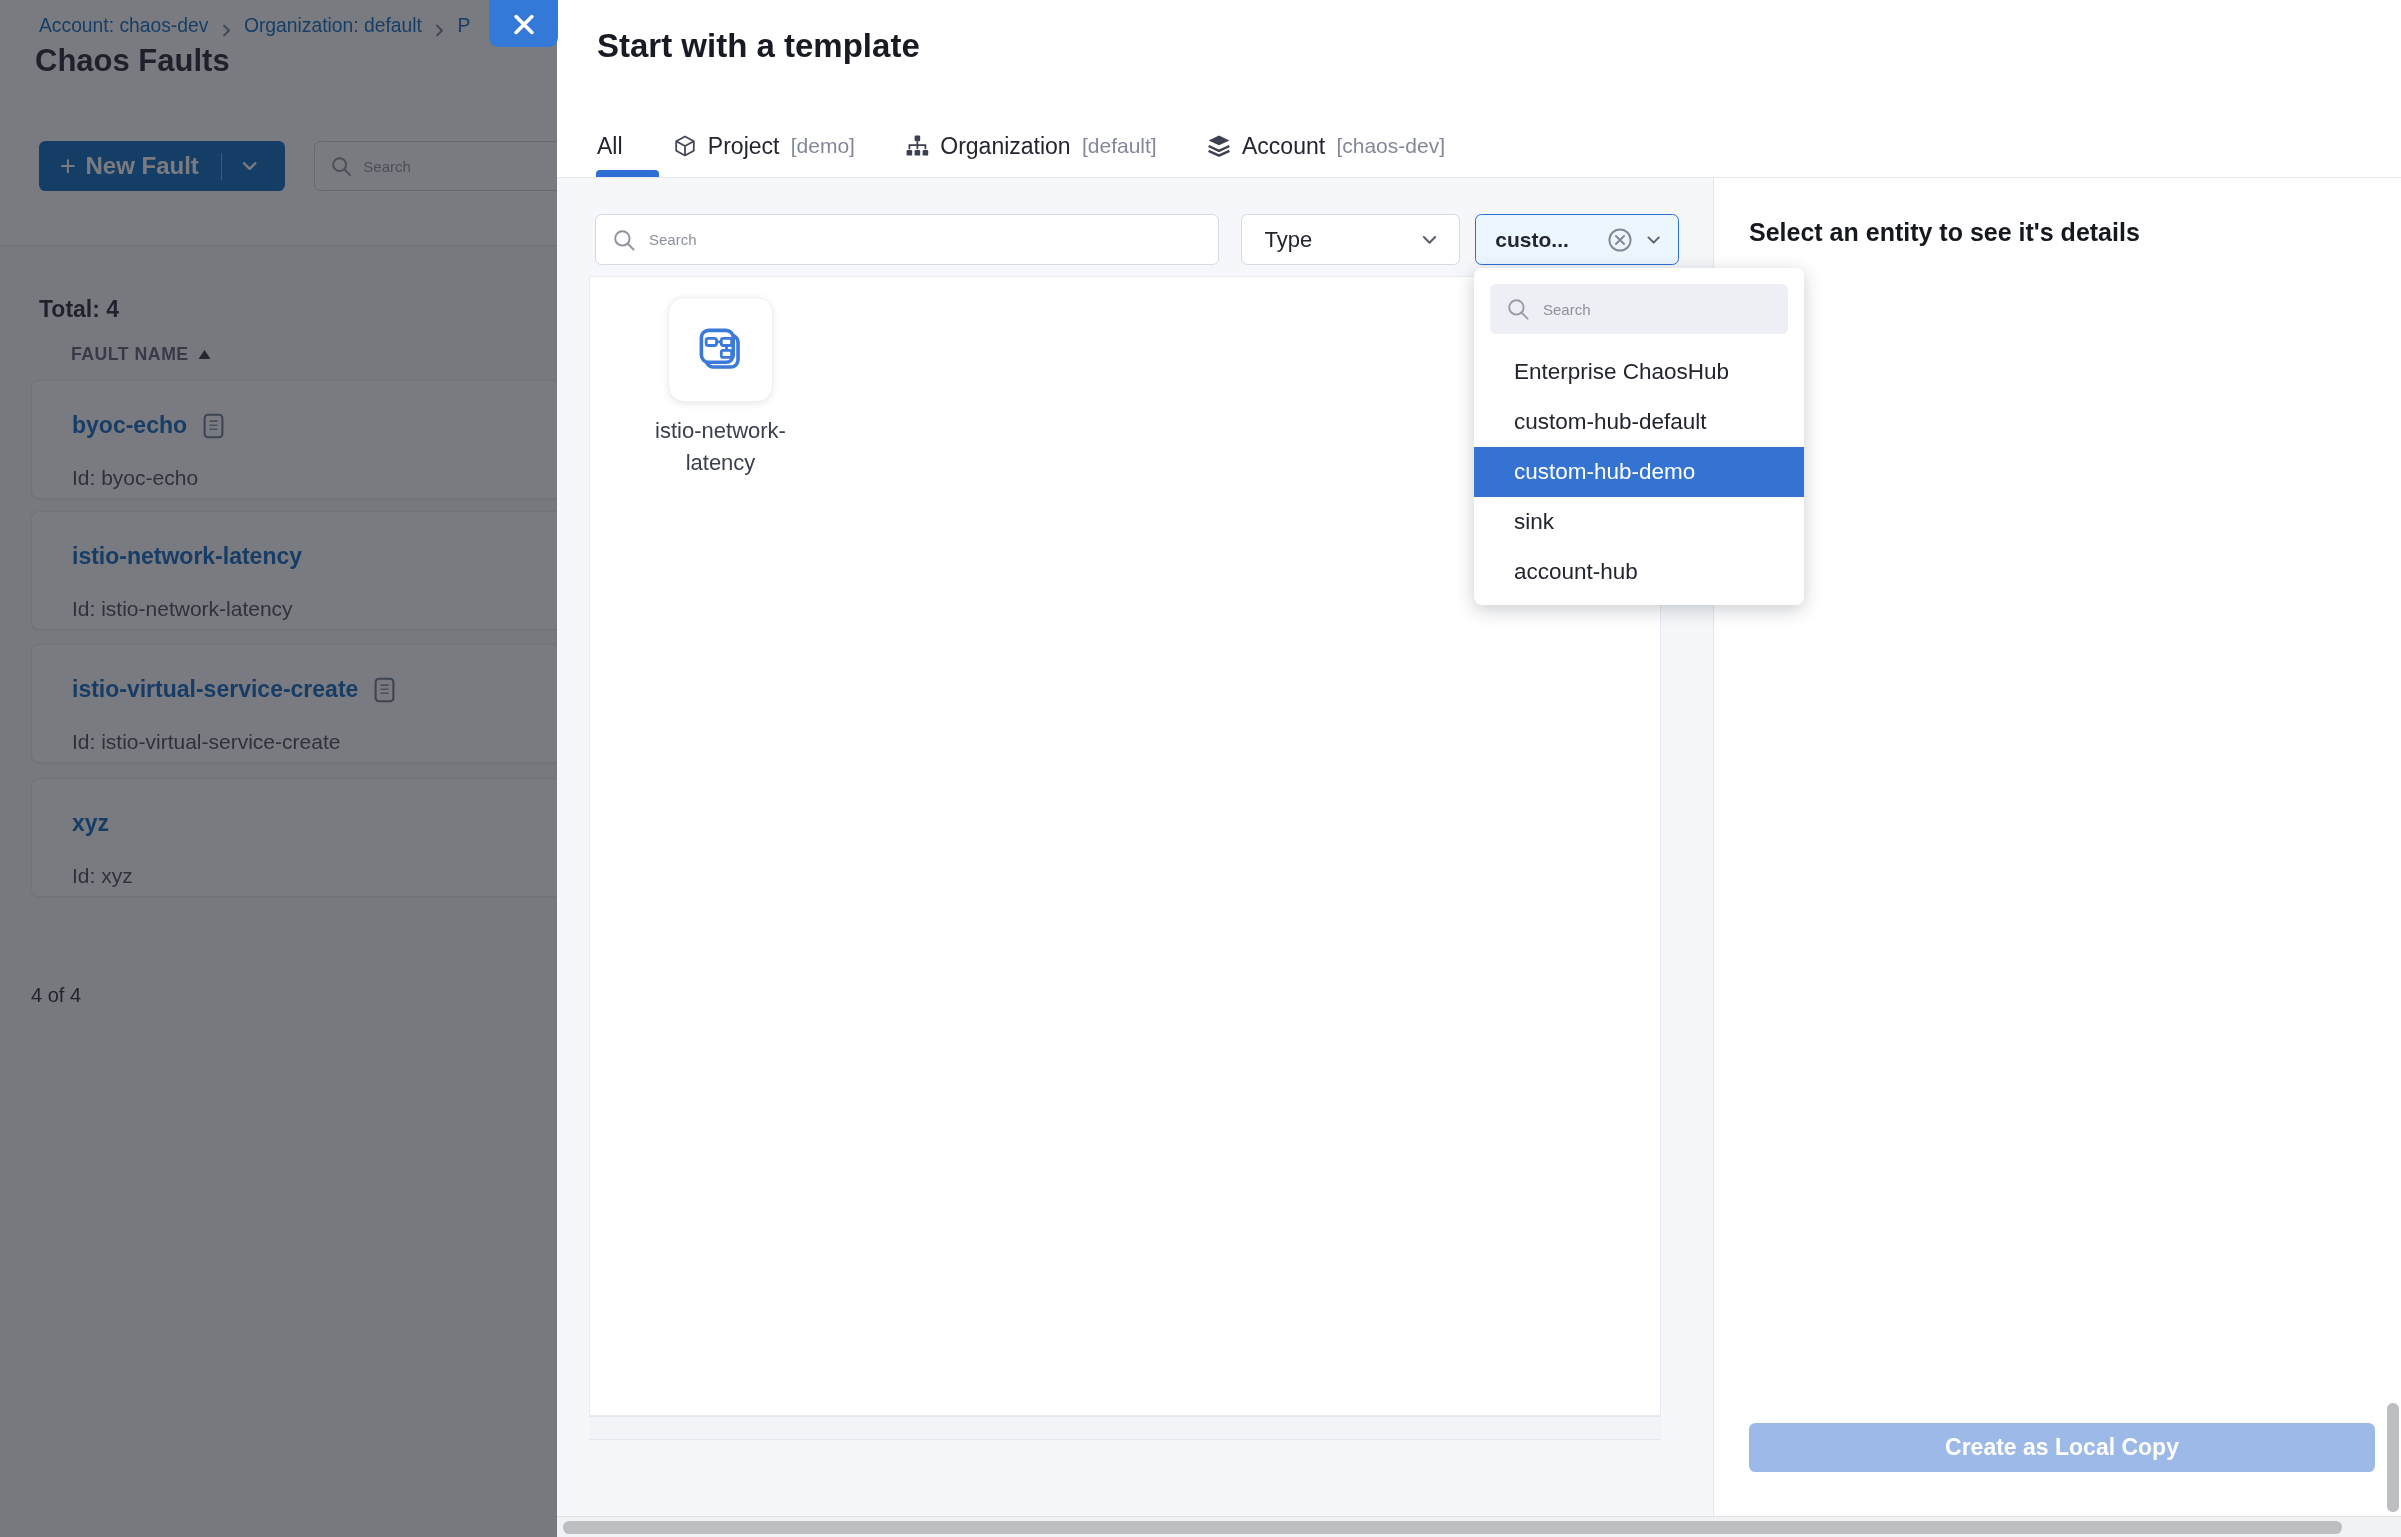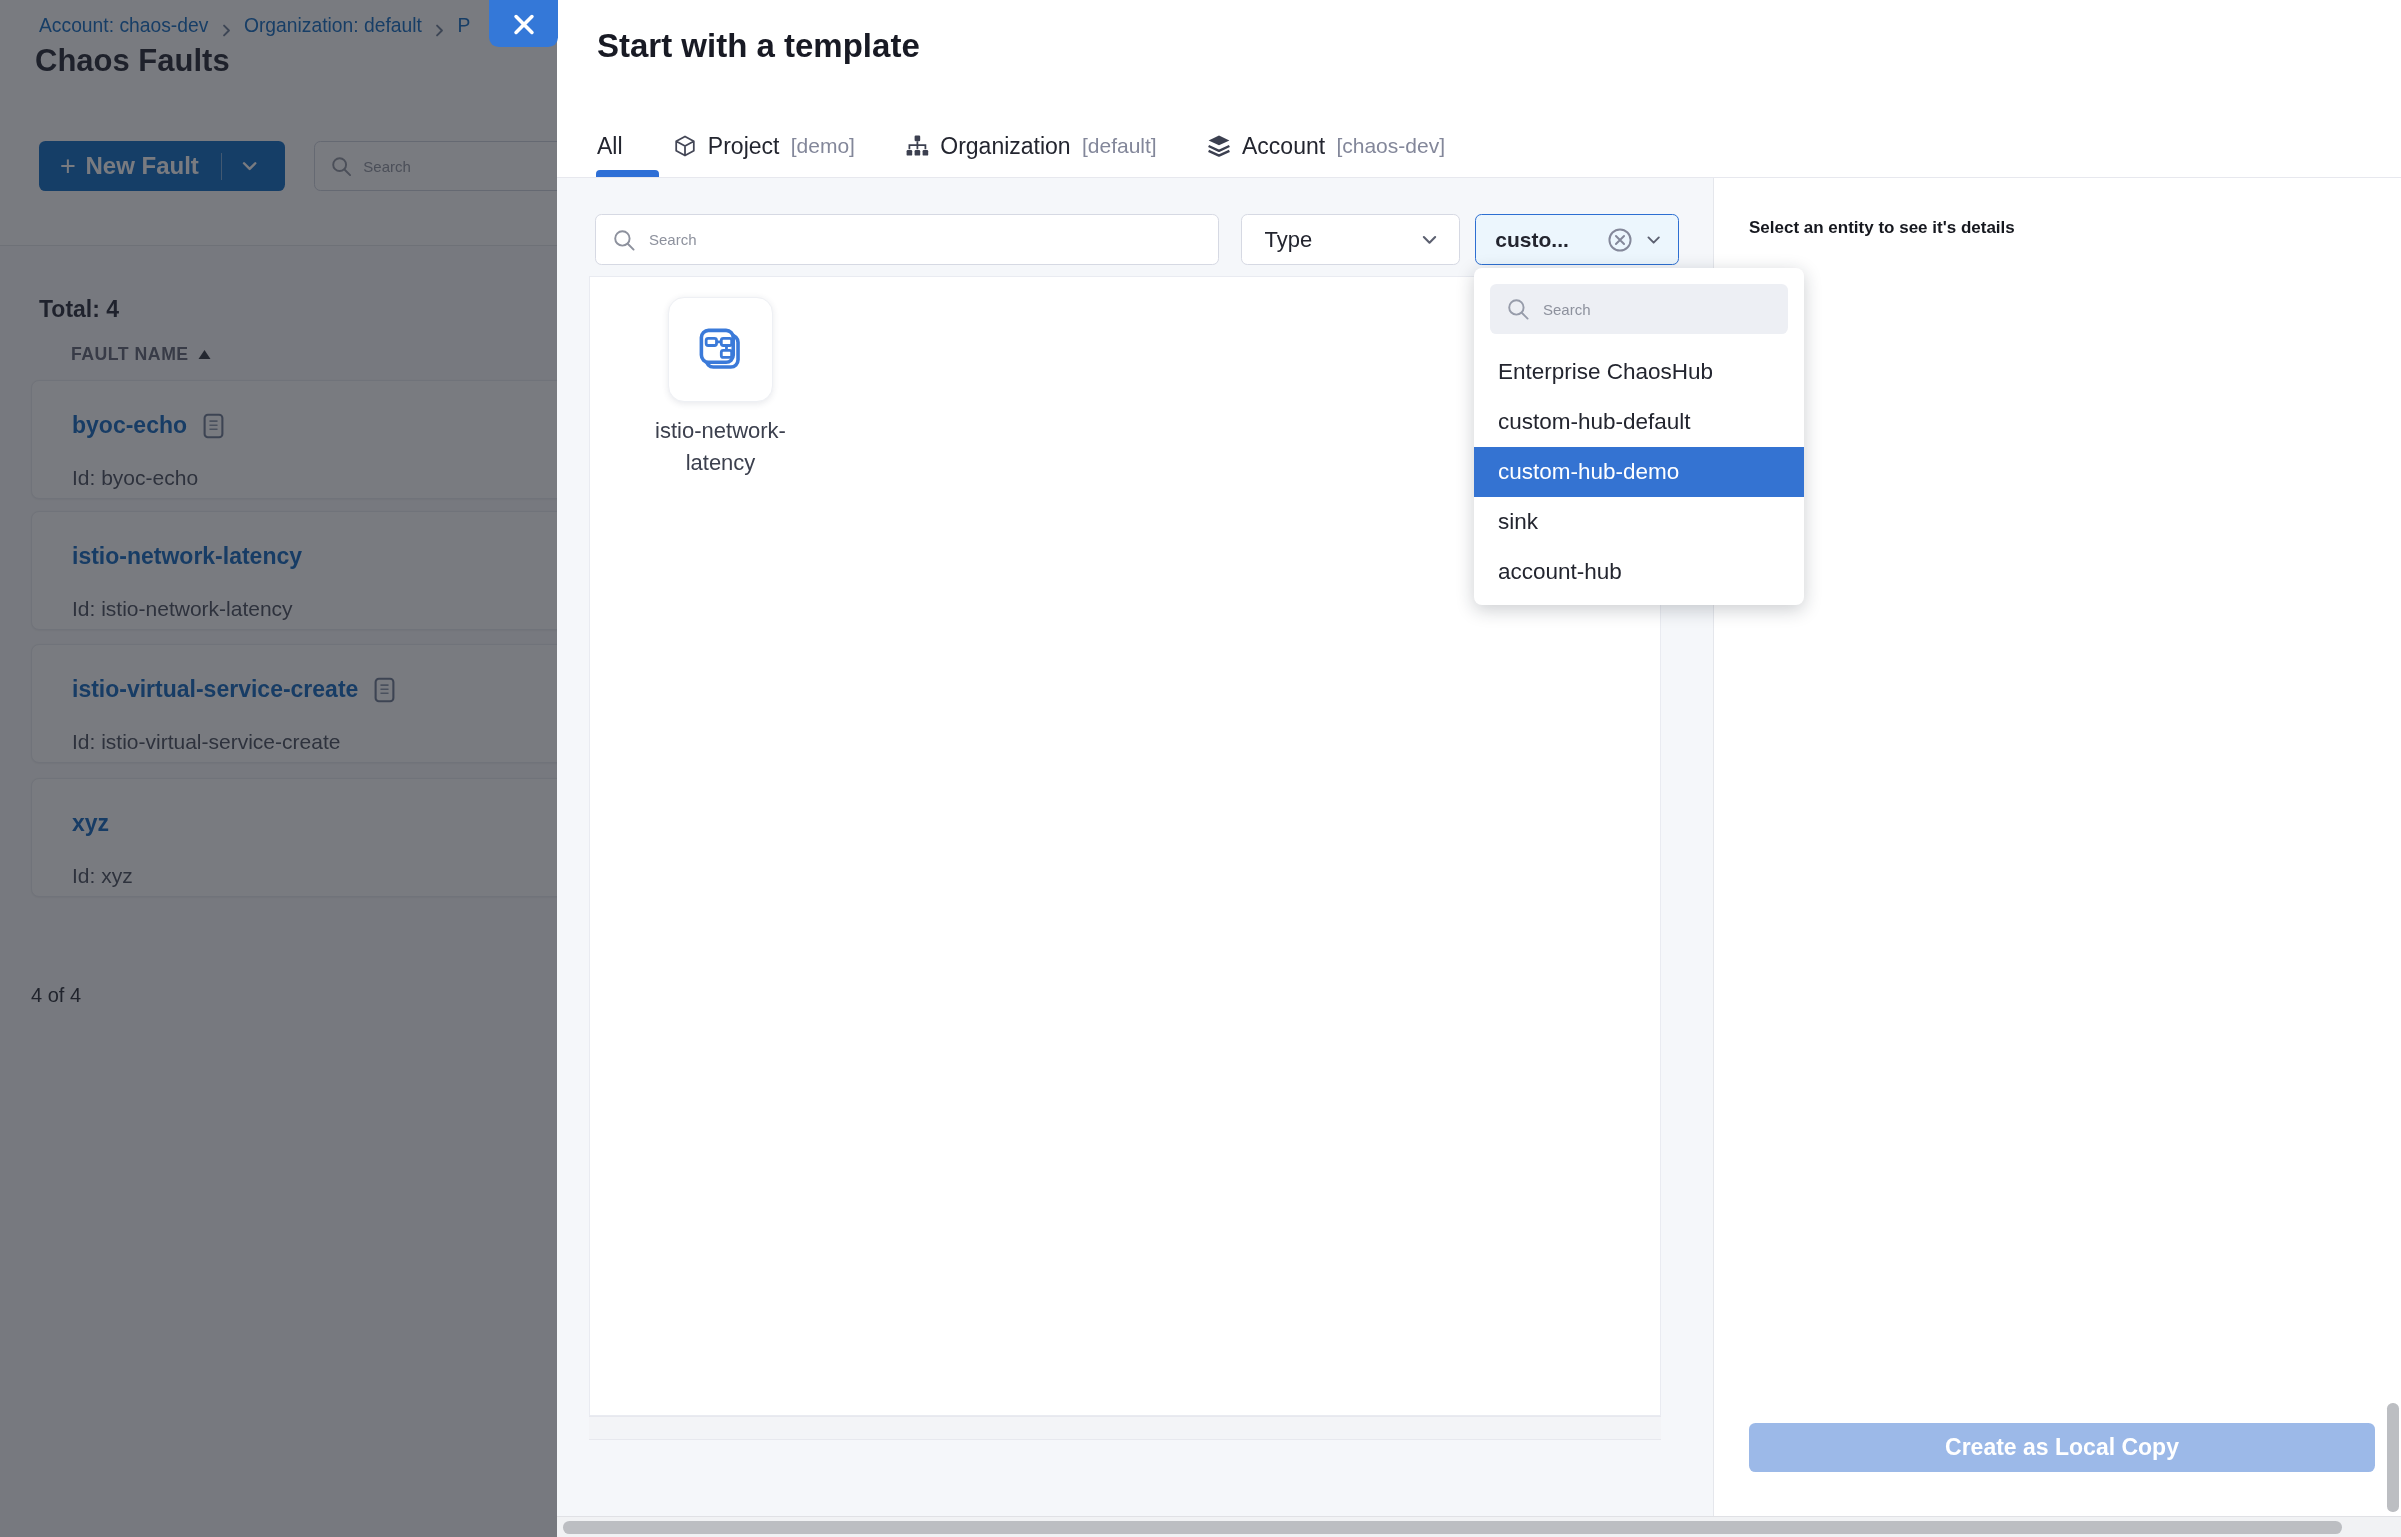--- a/index.html
+++ b/index.html
@@ -98,38 +98,38 @@
 
   .template-card { position:absolute; left:44px; top:20px; width:173px; text-align:center; cursor:pointer; }
   .template-card .tile {
     width:105px; height:105px; margin:0 auto; background:#fff; border:0.8px solid #eef0f4;
     border-radius:16px; box-shadow:0 1.6px 6.4px rgba(40,50,80,.10);
     display:flex; align-items:center; justify-content:center;
   }
   .template-card .tpl-label { margin-top:13px; font-size:22px; color:#3c404e; line-height:32px; overflow-wrap:break-word; }
 
   .details-panel { position:absolute; left:1156px; top:0; right:0; bottom:0; background:#fff; border-left:0.8px solid #e5e7ec; }
-  .details-title { position:absolute; left:35px; top:40px; font-size:17px; font-weight:700; color:#16181f; }
+  .details-title { position:absolute; left:35px; top:40px; font-size:25px; font-weight:700; color:#16181f; }
   .create-btn {
     position:absolute; left:35px; bottom:44px; width:626px; height:49px;
     background:#9cb9e8; border:none; border-radius:6.4px;
     color:#fff; font-family:inherit; font-size:23px; font-weight:700; cursor:not-allowed;
   }
 
   
   .hub-dropdown {
     position:absolute; left:917px; top:268px; width:330px; z-index:50;
     background:#fff; border-radius:8px; box-shadow:0 4.8px 17.7px rgba(25,30,45,.22);
     padding-bottom:8px; overflow:hidden;
   }
   .panel-search {
     margin:16px 16px 13px; height:50px; background:#edeff4; border-radius:6.4px;
     display:flex; align-items:center; padding:0 16px; gap:13px;
   }
-  .dd-item { height:50px; display:flex; align-items:center; padding:0 24px; font-size:22.5px; color:#23252f; cursor:pointer; }
+  .dd-item { height:50px; display:flex; align-items:center; padding:0 40px; font-size:22.5px; color:#23252f; cursor:pointer; }
   .dd-item.selected { background:#3473d2; color:#fff; }
 
   
   .hscroll-strip { position:absolute; left:0; right:0; bottom:0; height:22.5px; background:#f1f2f4; border-top:0.8px solid #e0e1e5; }
   .hscroll-thumb { position:absolute; left:6.4px; top:4.8px; width:1779px; height:13px; background:#bcbec2; border-radius:6.4px; cursor:pointer; }
   .vscroll-thumb { position:absolute; right:2.4px; top:1403px; width:11.3px; height:109px; background:#bcbec2; border-radius:5.6px; cursor:pointer; z-index:30; }
 </style>
 </head>
 <body>
 

